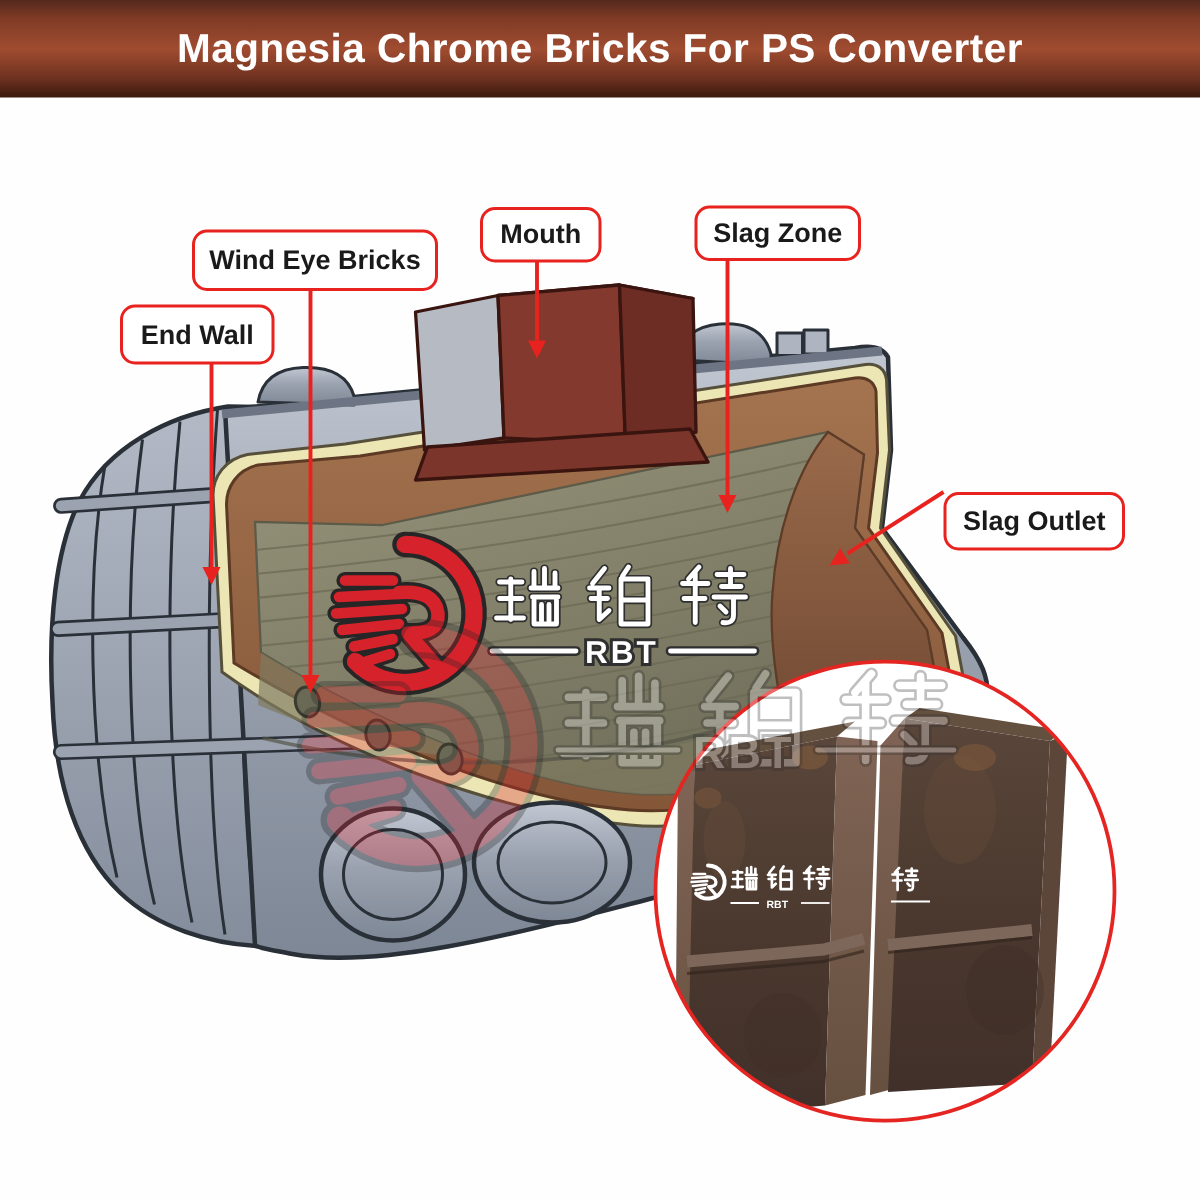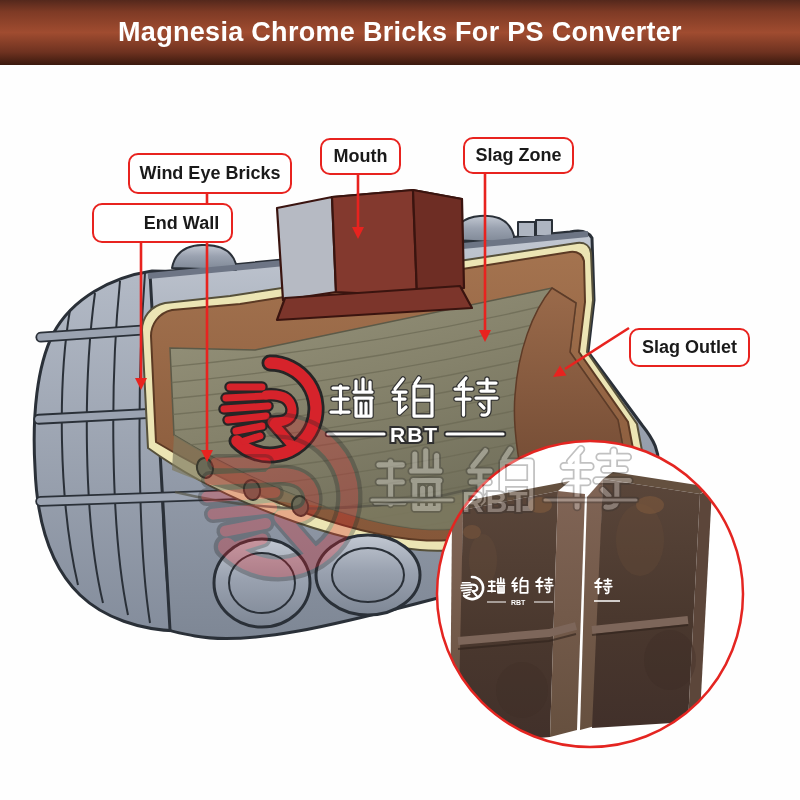--- a/index.html
+++ b/index.html
@@ -317,20 +317,20 @@
 
   <div class="callout" style="left:128px;top:153px;width:160px;height:37px;">
     <span>Wind Eye Bricks</span>
   </div>
   <div class="callout" style="left:320px;top:138px;width:77px;height:33px;border-radius:10px;">
     <span>Mouth</span>
   </div>
   <div class="callout" style="left:431px;top:137px;width:107px;height:33px;margin-left:32px;">
     <span>Slag Zone</span>
   </div>
-  <div class="callout" style="left:92px;top:203px;width:99px;height:36px;padding-left:38px;">
+  <div class="callout" style="left:80px;top:203px;width:99px;height:36px;">
     <span>End Wall</span>
   </div>
   <div class="callout" style="left:629px;top:306px;width:117px;height:35px;margin-top:22px;">
     <span>Slag Outlet</span>
   </div>
 
 </div>
 
 </body></html>

